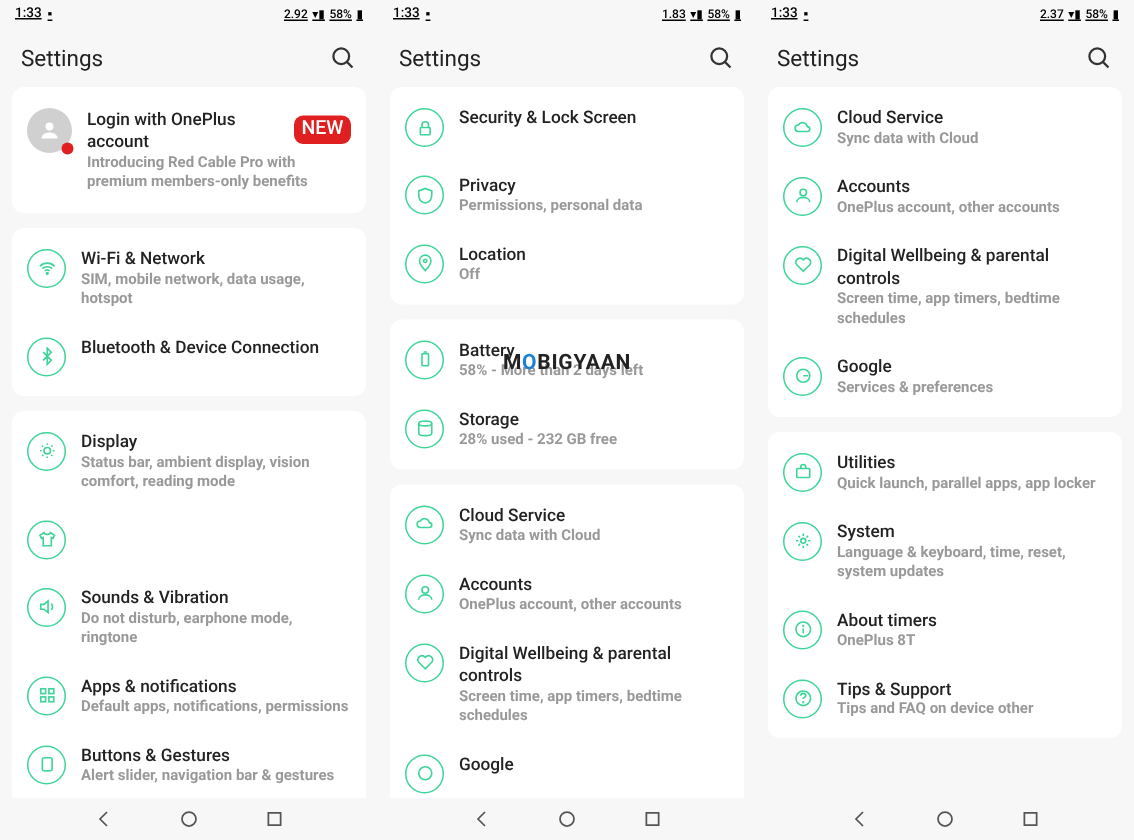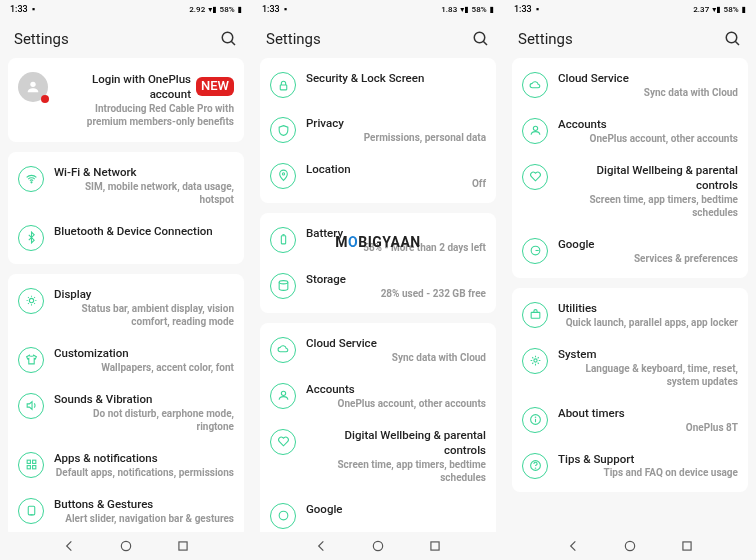--- a/index.html
+++ b/index.html
@@ -1,26 +1,26 @@
 <!DOCTYPE html>
 <html><head>
 <meta charset="utf-8">
 <style>
 * { box-sizing: border-box; margin: 0; padding: 0; }
 body { font-family: -apple-system, Roboto, sans-serif; background: #f0f0f0; width: 756px; height: 560px; display: flex; overflow: hidden; position: relative; }
 .phone { width: 252px; height: 560px; background: #f7f7f7; display: flex; flex-direction: column; position: relative; }
-.status-bar { height: 18px; display: flex; align-items: center; padding: 0 10px; font-size: 9px; font-weight: 500; color: #000; }
+.status-bar { height: 18px; display: flex; align-items: center; padding: 0 10px; font-size: 9px; font-weight: 500; color: #000; text-decoration: underline; }
 .status-left { flex: 1; display: flex; align-items: center; gap: 4px; }
 .status-right { display: flex; align-items: center; gap: 3px; font-size: 8px; text-align: center; }
 .header { display: flex; align-items: center; justify-content: space-between; padding: 12px 14px 10px; gap: 29px; }
 .header-title { font-size: 15px; font-weight: 400; color: #222; }
 .search-icon { width: 18px; height: 18px; }
 .content { flex: 1; overflow: hidden; padding: 0 8px; }
 .card { background: #fff; border-radius: 8px; margin-bottom: 10px; padding: 4px 0; }
-.item { display: flex; align-items: flex-start; padding: 9px 10px; gap: 10px; text-align: right; }
+.item { display: flex; align-items: flex-start; padding: 9px 10px; gap: 10px; }
 .icon-circle { width: 26px; height: 26px; min-width: 26px; border: 1.2px solid #3dd598; border-radius: 50%; display: flex; align-items: center; justify-content: center; margin-top: 1px; }
 .icon-circle svg { width: 13px; height: 13px; }
 .item-text { flex: 1; min-width: 0; }
 .item-title { font-size: 11.5px; font-weight: 500; color: #222; line-height: 1.3; display: flex; align-items: center; gap: 5px; }
 .item-sub { font-size: 10px; color: #999; line-height: 1.3; margin-top: 0; font-weight: bold; }
 .login-item { padding: 10px 10px; }
 .avatar { width: 30px; height: 30px; min-width: 30px; background: #d0d0d0; border-radius: 50%; display: flex; align-items: center; justify-content: center; position: relative; }
 .avatar svg { width: 16px; height: 16px; fill: #fff; }
 .avatar-dot { position: absolute; bottom: -1px; right: -1px; width: 8px; height: 8px; background: #e02020; border-radius: 50%; }
 .new-badge { background: #e02020; color: #fff; font-size: 13px; padding: 1px 5px; border-radius: 6px; font-weight: 500; }
@@ -109,24 +109,20 @@
             <div class="item-title">Display</div>
             <div class="item-sub">Status bar, ambient display, vision comfort, reading mode</div>
           </div>
         </div>
       <div class="item">
           <div class="icon-circle">
             <svg viewBox="0 0 24 24" fill="none" stroke="#3dd598" stroke-width="2">
               <path d="M8 4l-5 3 2 4 2-1v10h10V10l2 1 2-4-5-3c0 2-4 2-4 2s-4 0-4-2z"></path>
             </svg>
           </div>
-          <div class="item-text">
-            <div class="item-title">Customization</div>
-            <div class="item-sub">Wallpapers, accent color, font</div>
-          </div>
         </div>
       <div class="item">
           <div class="icon-circle">
             <svg viewBox="0 0 24 24" fill="none" stroke="#3dd598" stroke-width="2">
               <path d="M4 9v6h4l5 4V5L8 9H4zM17 8c2 2 2 6 0 8"></path>
             </svg>
           </div>
           <div class="item-text">
             <div class="item-title">Sounds &amp; Vibration</div>
             <div class="item-sub">Do not disturb, earphone mode, ringtone</div>
@@ -426,21 +422,21 @@
       <div class="item">
           <div class="icon-circle">
             <svg viewBox="0 0 24 24" fill="none" stroke="#3dd598" stroke-width="2">
               <circle cx="12" cy="12" r="9"></circle>
               <path d="M9 9a3 3 0 016 0c0 2-3 2-3 4"></path>
               <circle cx="12" cy="17" r="0.5" fill="#3dd598"></circle>
             </svg>
           </div>
           <div class="item-text">
             <div class="item-title">Tips &amp; Support</div>
-            <div class="item-sub">Tips and FAQ on device usage</div>
+            <div class="item-sub">Tips and FAQ on device other</div>
           </div>
         </div>
     </div>
   </div>
   <div class="nav-bar">
     <svg viewBox="0 0 24 24" fill="none" stroke="#555" stroke-width="2">
         <path d="M16 4L8 12l8 8"></path>
       </svg>
     <svg viewBox="0 0 24 24" fill="none" stroke="#555" stroke-width="2">
         <circle cx="12" cy="12" r="8"></circle>

